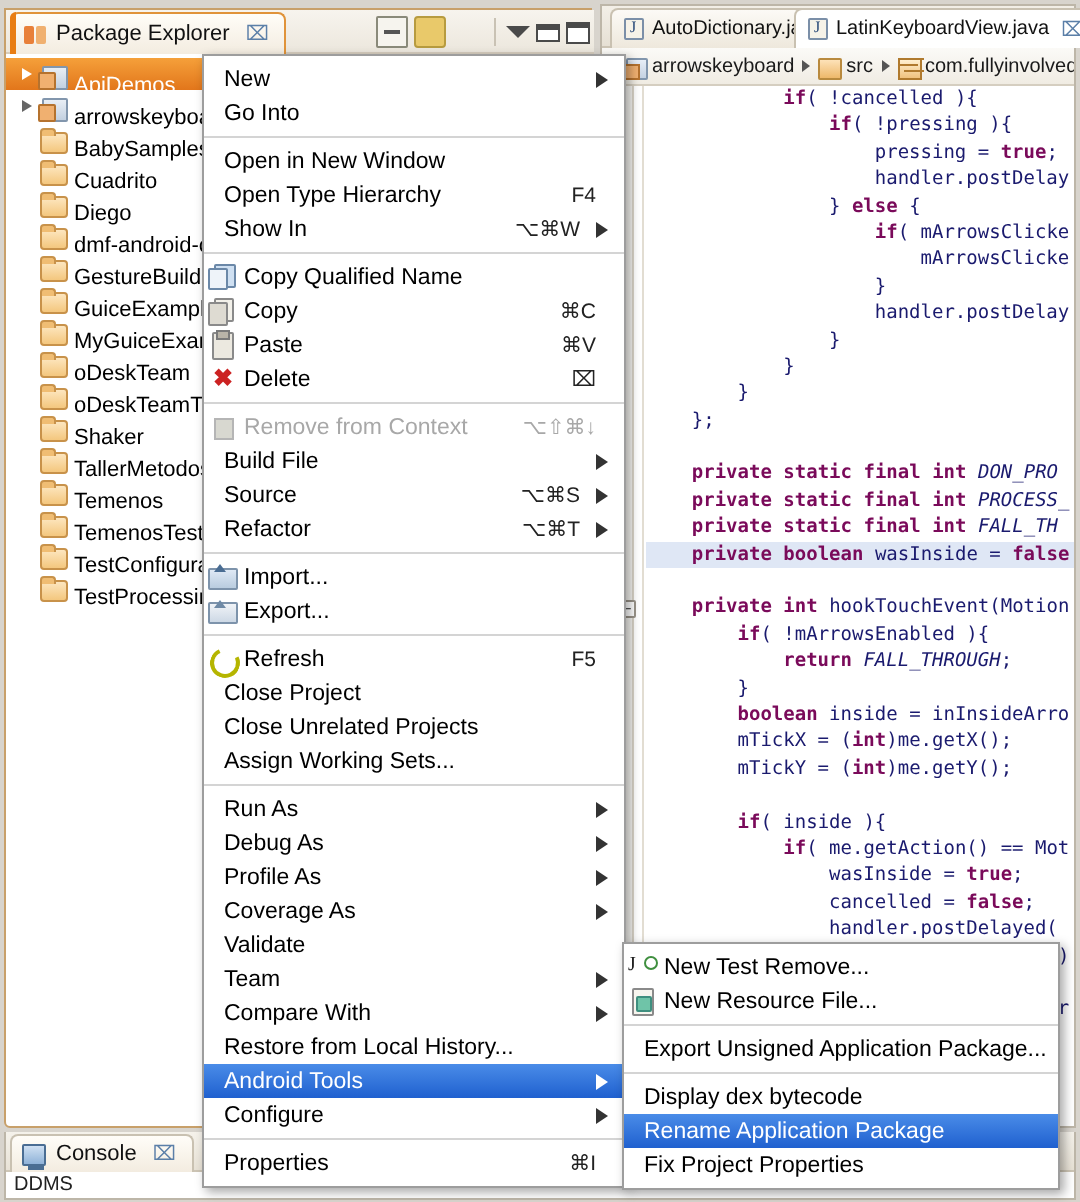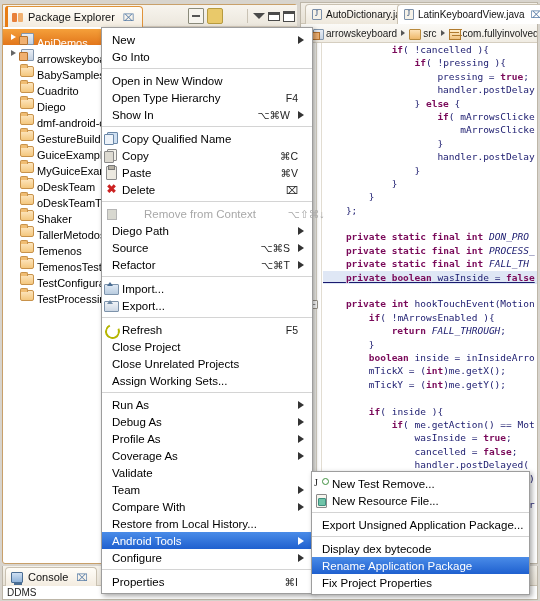--- a/index.html
+++ b/index.html
@@ -162,21 +162,21 @@
   }
   .code {
     position:absolute; left:22px; top:40px; right:0; bottom:0;
     overflow:hidden;
     font-family:"DejaVu Sans Mono","Liberation Mono",monospace;
     font-size:9.5px; line-height:13.4px; color:#1a1a6e;
     white-space:pre;
     padding-top:0px;
   }
   .code .ln { height:13.4px; padding-left:0; }
-  .code .hl { background:#dfe7f5;text-decoration:underline; }
+  .code .hl { background:#dfe7f5; }
   .kw { color:#7a0a5a; font-weight:bold; }
   .cst { color:#1a1a6e; font-style:italic; }
   .fold {
     position:absolute; left:4px; width:9px; height:9px;
     border:1px solid #9a948a; background:#fff; border-radius:1px;
     font-size:8px; line-height:7px; text-align:center; color:#444;
   }
 
   
   .console-view {
@@ -206,21 +206,21 @@
     box-shadow: 2px 2px 5px rgba(0,0,0,.35);
     font-size:11.5px; color:#000;
     padding:3px 0 3px 0;
   }
   .mi {
     position:relative; height:17px; display:flex; align-items:center;
     padding-left:10px; padding-right:8px; white-space:nowrap;
   }
   .mi .mlabel { flex:1 1 auto; }
   .mi .macc { color:#222; font-size:10.5px; margin-left:10px; }
-  .mi.dis, .mi.dis .macc { color:#a8a8a8;gap:22px; }
+  .mi.dis, .mi.dis .macc { color:#a8a8a8; }
   .mi.sel {
     background: linear-gradient(to bottom,#4a8ce8 0%, #1f60cf 100%);
     color:#fff;
   }
   .mi .arrow {
     width:0;height:0;margin-left:8px;
     border-top:4px solid transparent;border-bottom:4px solid transparent;border-left:6px solid #333;
   }
   .mi.sel .arrow { border-left-color:#fff; }
   .mi .spacer { width:6px; }
@@ -461,21 +461,21 @@
         <span class="spacer"></span>
       </div>
       <div class="msep"></div>
       <div class="mi dis">
         <span class="micon i-ctxrm"></span>
         <span class="mlabel">Remove from Context</span>
         <span class="macc">⌥⇧⌘↓</span>
         <span class="spacer"></span>
       </div>
       <div class="mi">
-        <span class="mlabel">Diego Path</span>
+        <span class="mlabel">Build File</span>
         <span class="arrow"></span>
       </div>
       <div class="mi">
         <span class="mlabel">Source</span>
         <span class="macc">⌥⌘S</span>
         <span class="arrow"></span>
       </div>
       <div class="mi">
         <span class="mlabel">Refactor</span>
         <span class="macc">⌥⌘T</span>

